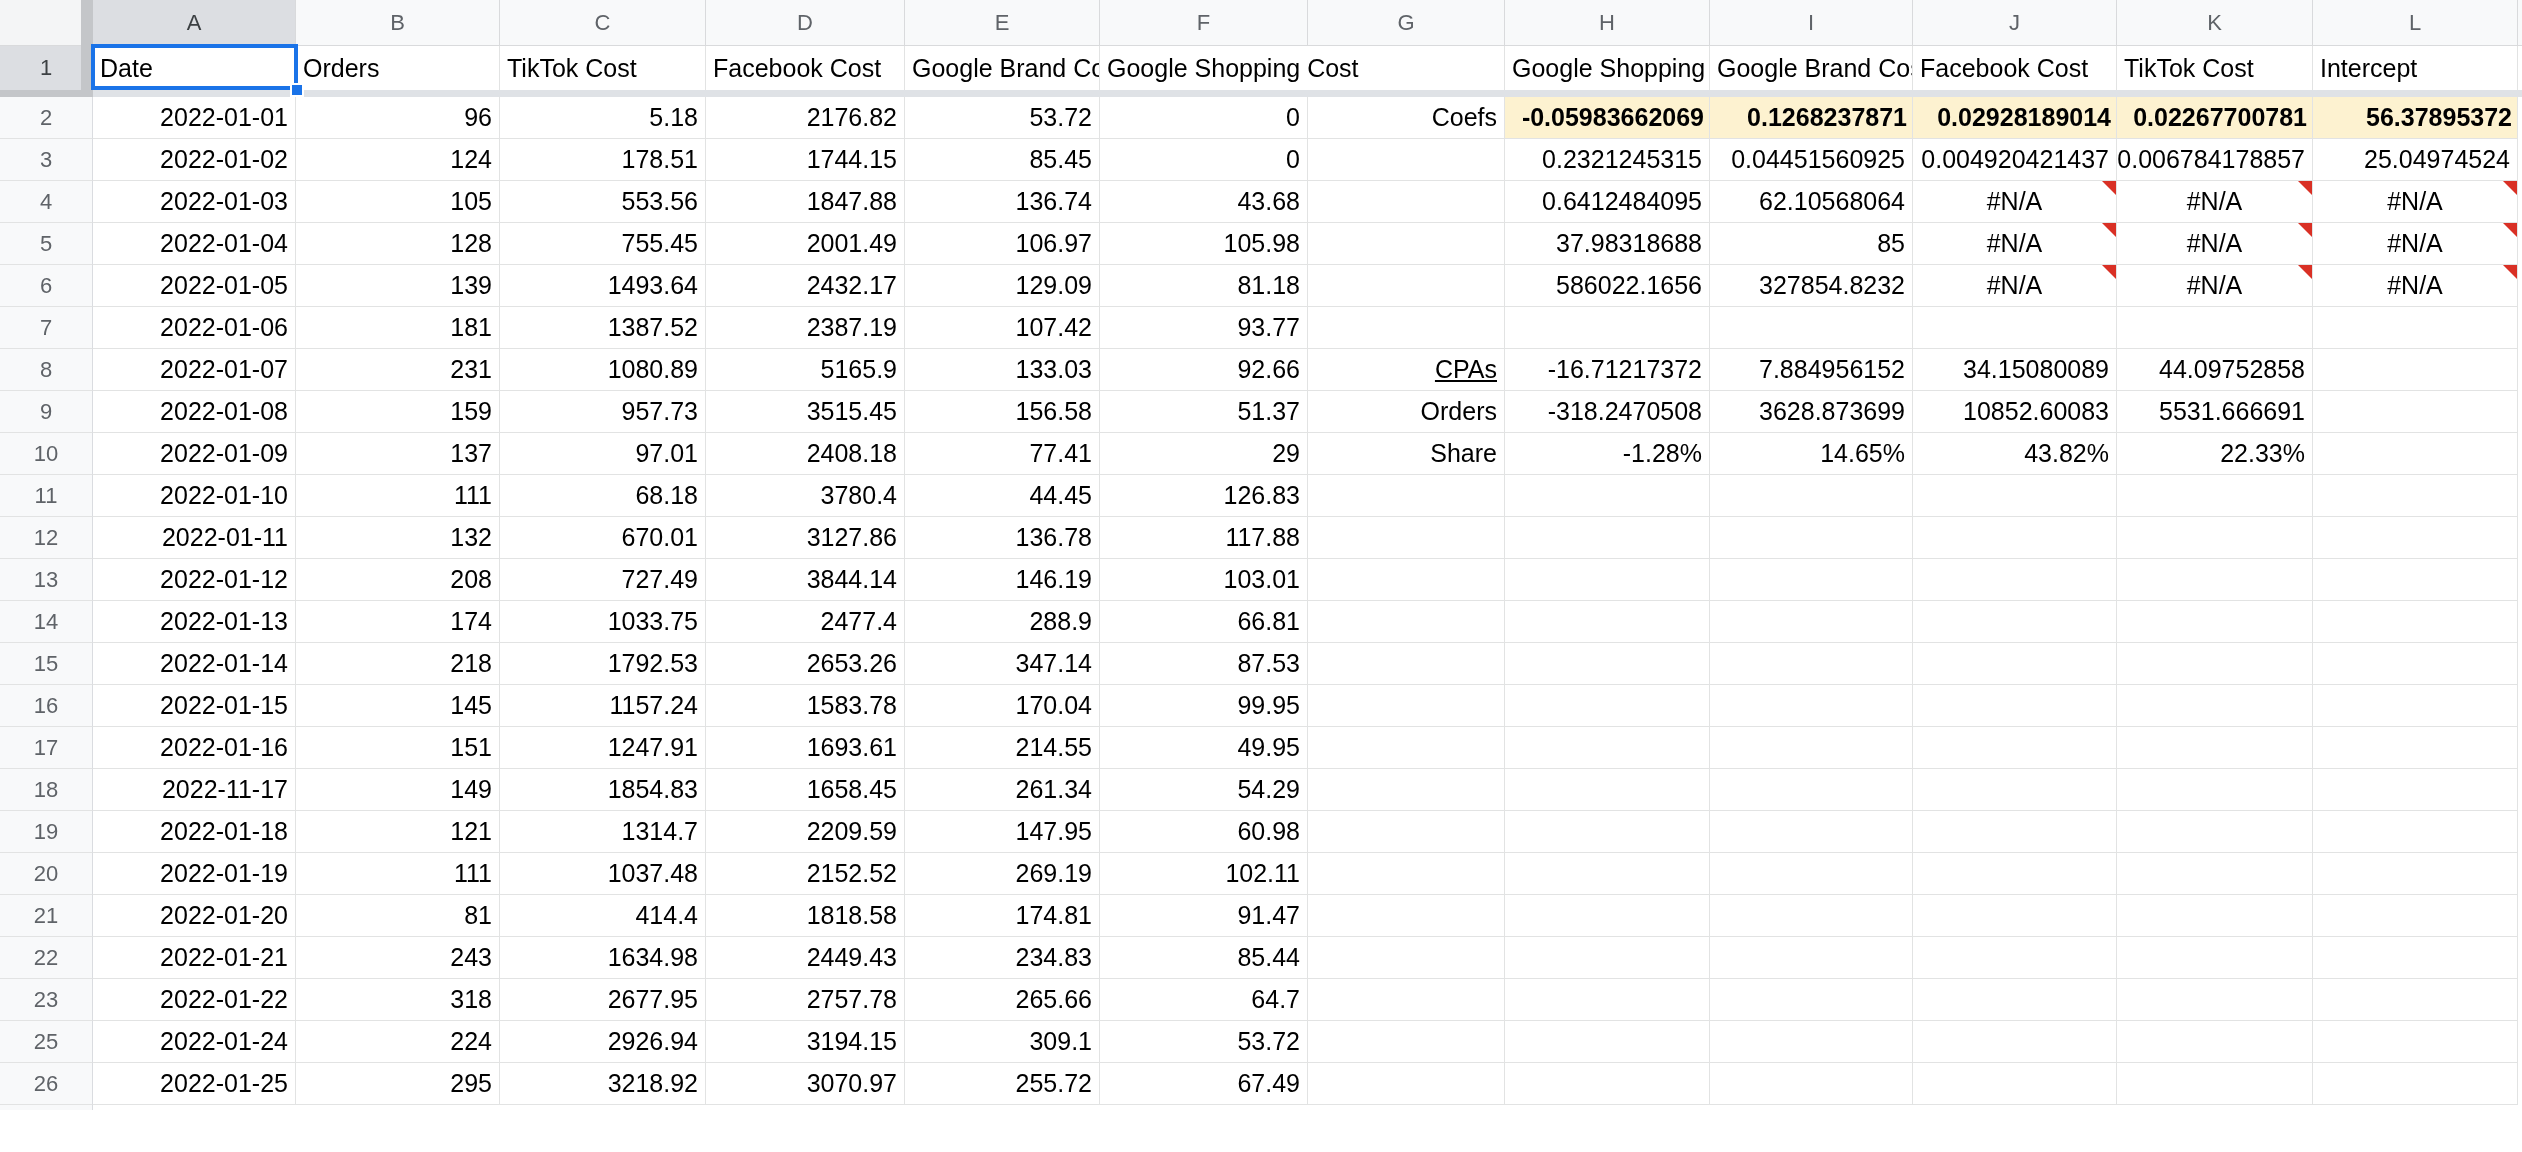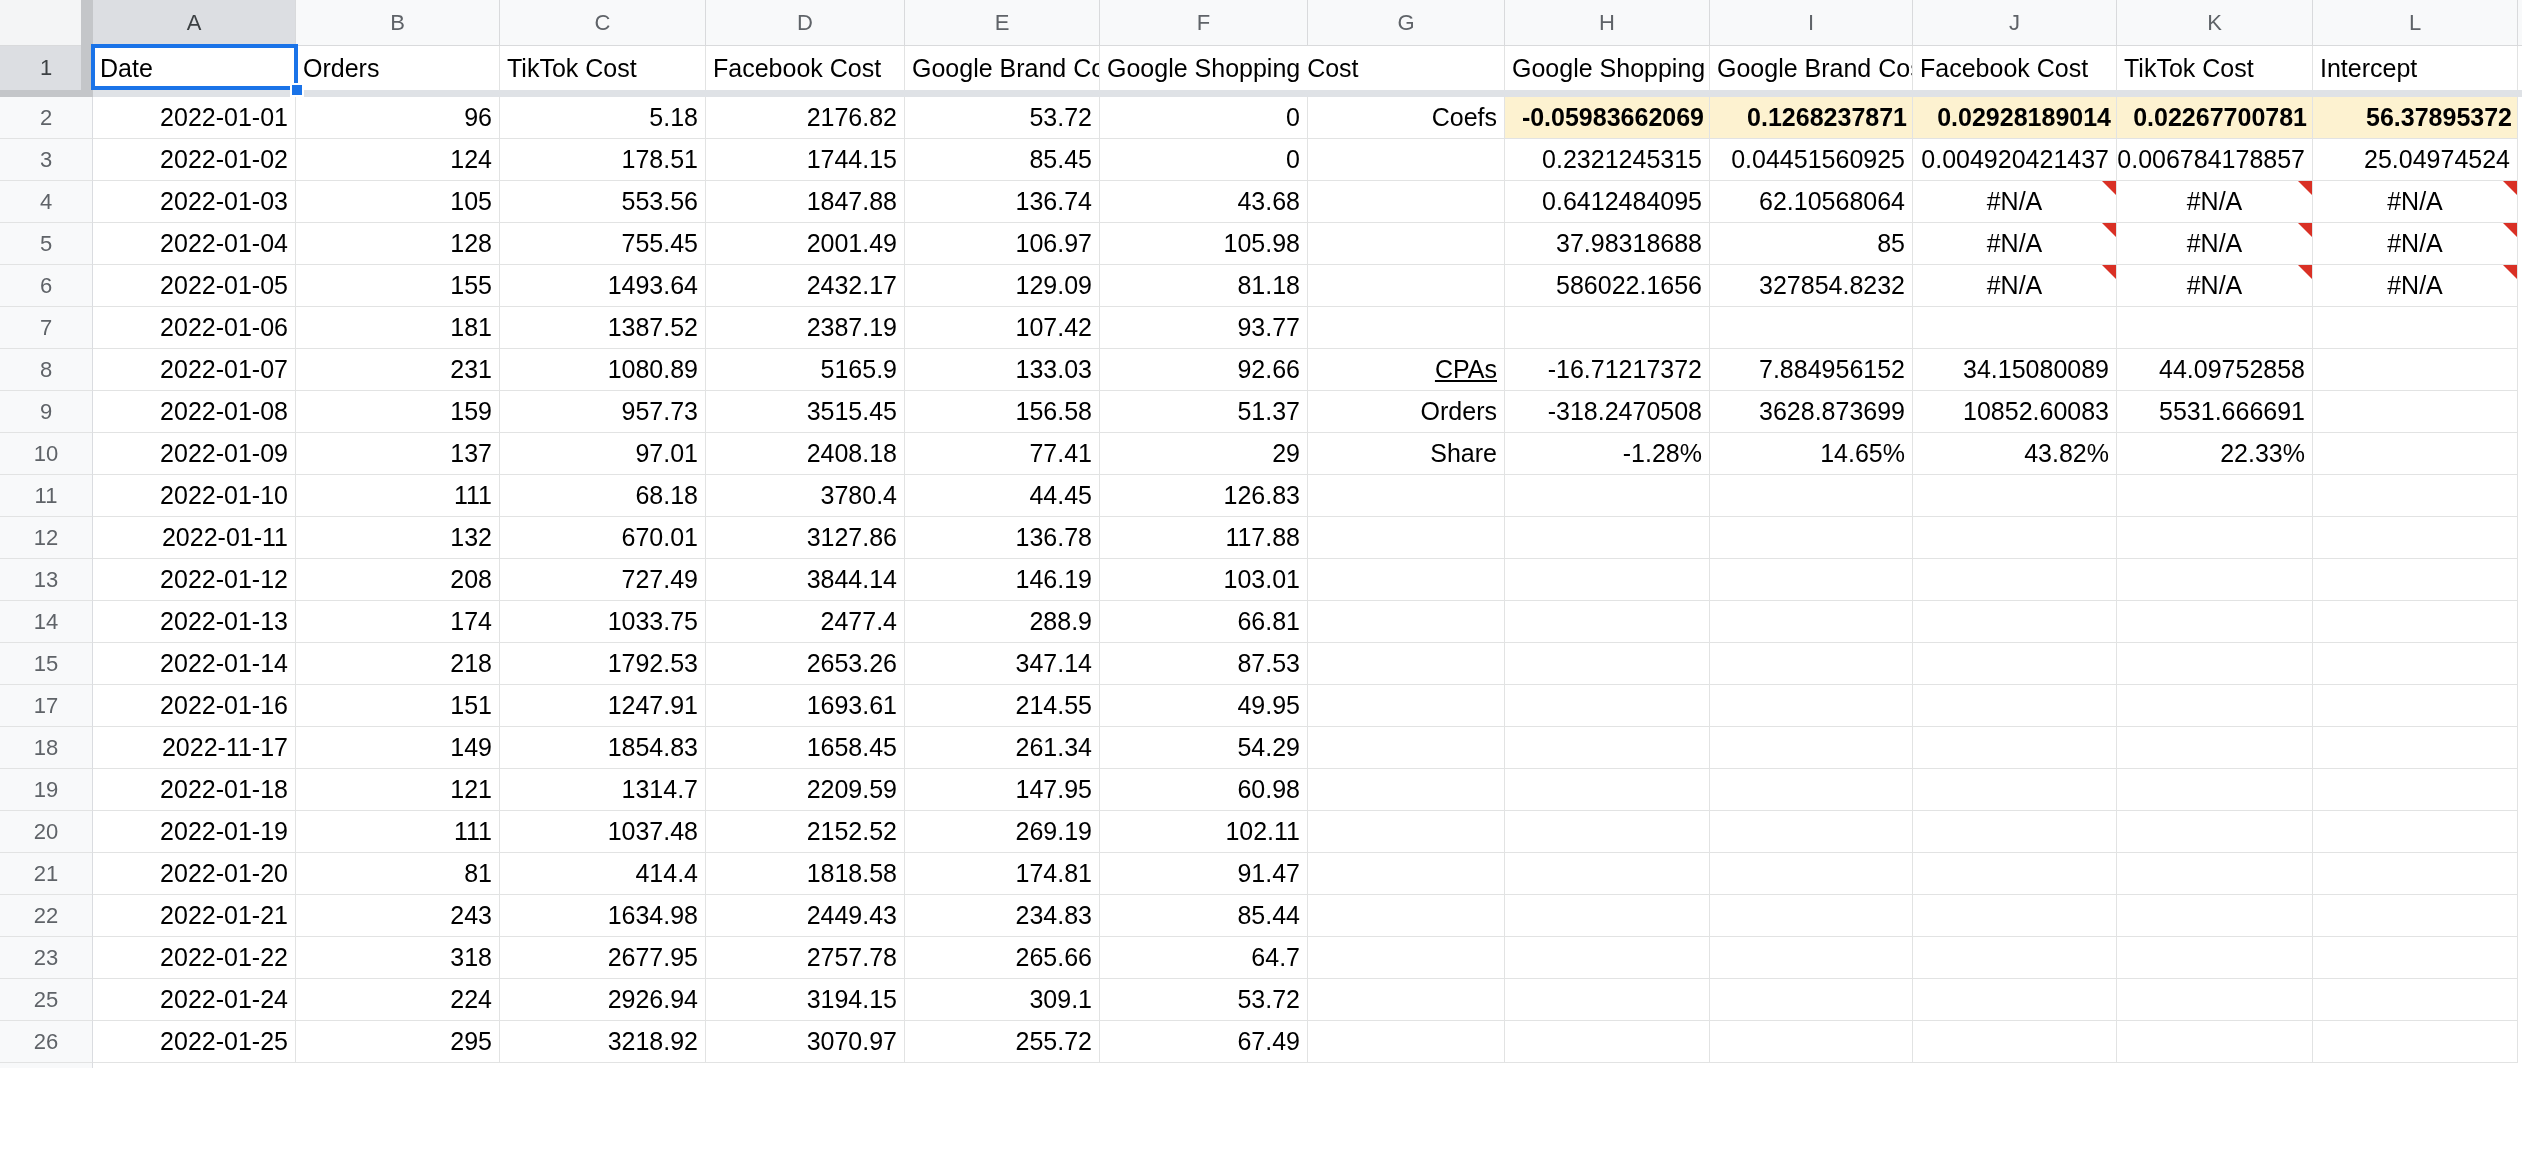--- a/index.html
+++ b/index.html
@@ -164,21 +164,21 @@
         <div class="cell" style="width: 197px;"></div>
         <div class="cell" style="width: 205px;">37.98318688</div>
         <div class="cell" style="width: 203px;">85</div>
         <div class="cell ctr" style="width: 204px;">#N/A<span class="err-tri"></span></div>
         <div class="cell ctr" style="width: 196px;">#N/A<span class="err-tri"></span></div>
         <div class="cell ctr" style="width: 205px;">#N/A<span class="err-tri"></span></div>
       </div>
       <div class="row">
         <div class="gut">6</div>
         <div class="cell" style="width: 203px;">2022-01-05</div>
-        <div class="cell" style="width: 204px;">155</div>
+        <div class="cell" style="width: 204px;">139</div>
         <div class="cell" style="width: 206px;">1493.64</div>
         <div class="cell" style="width: 199px;">2432.17</div>
         <div class="cell" style="width: 195px;">129.09</div>
         <div class="cell" style="width: 208px;">81.18</div>
         <div class="cell" style="width: 197px;"></div>
         <div class="cell" style="width: 205px;">586022.1656</div>
         <div class="cell" style="width: 203px;">327854.8232</div>
         <div class="cell ctr" style="width: 204px;">#N/A<span class="err-tri"></span></div>
         <div class="cell ctr" style="width: 196px;">#N/A<span class="err-tri"></span></div>
         <div class="cell ctr" style="width: 205px;">#N/A<span class="err-tri"></span></div>
@@ -312,20 +312,35 @@
         <div class="cell" style="width: 195px;">347.14</div>
         <div class="cell" style="width: 208px;">87.53</div>
         <div class="cell" style="width: 197px;"></div>
         <div class="cell" style="width: 205px;"></div>
         <div class="cell" style="width: 203px;"></div>
         <div class="cell" style="width: 204px;"></div>
         <div class="cell" style="width: 196px;"></div>
         <div class="cell" style="width: 205px;"></div>
       </div>
       <div class="row">
+        <div class="gut">16</div>
+        <div class="cell" style="width: 203px;">2022-01-15</div>
+        <div class="cell" style="width: 204px;">145</div>
+        <div class="cell" style="width: 206px;">1157.24</div>
+        <div class="cell" style="width: 199px;">1583.78</div>
+        <div class="cell" style="width: 195px;">170.04</div>
+        <div class="cell" style="width: 208px;">99.95</div>
+        <div class="cell" style="width: 197px;"></div>
+        <div class="cell" style="width: 205px;"></div>
+        <div class="cell" style="width: 203px;"></div>
+        <div class="cell" style="width: 204px;"></div>
+        <div class="cell" style="width: 196px;"></div>
+        <div class="cell" style="width: 205px;"></div>
+      </div>
+      <div class="row">
         <div class="gut">17</div>
         <div class="cell" style="width: 203px;">2022-01-16</div>
         <div class="cell" style="width: 204px;">151</div>
         <div class="cell" style="width: 206px;">1247.91</div>
         <div class="cell" style="width: 199px;">1693.61</div>
         <div class="cell" style="width: 195px;">214.55</div>
         <div class="cell" style="width: 208px;">49.95</div>
         <div class="cell" style="width: 197px;"></div>
         <div class="cell" style="width: 205px;"></div>
         <div class="cell" style="width: 203px;"></div>

